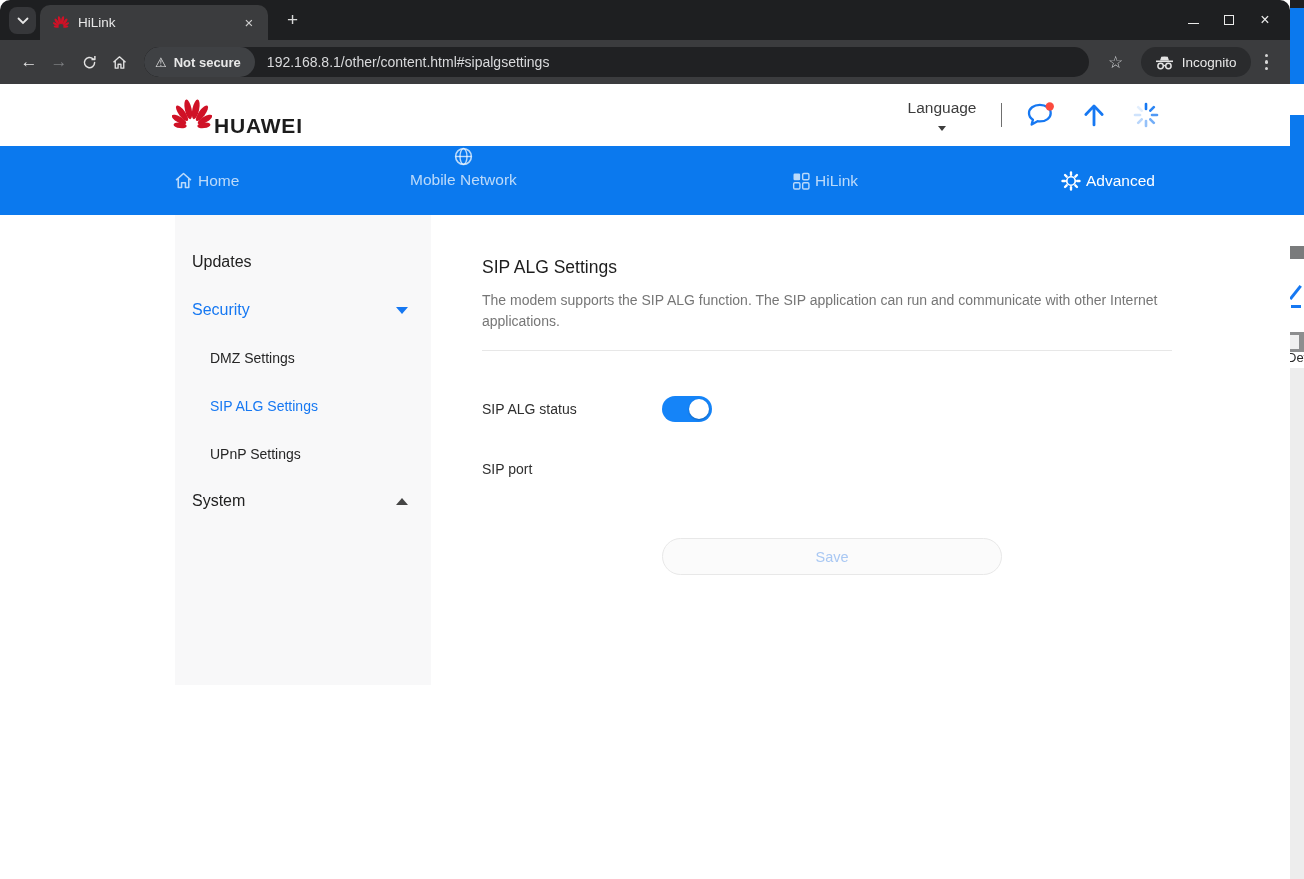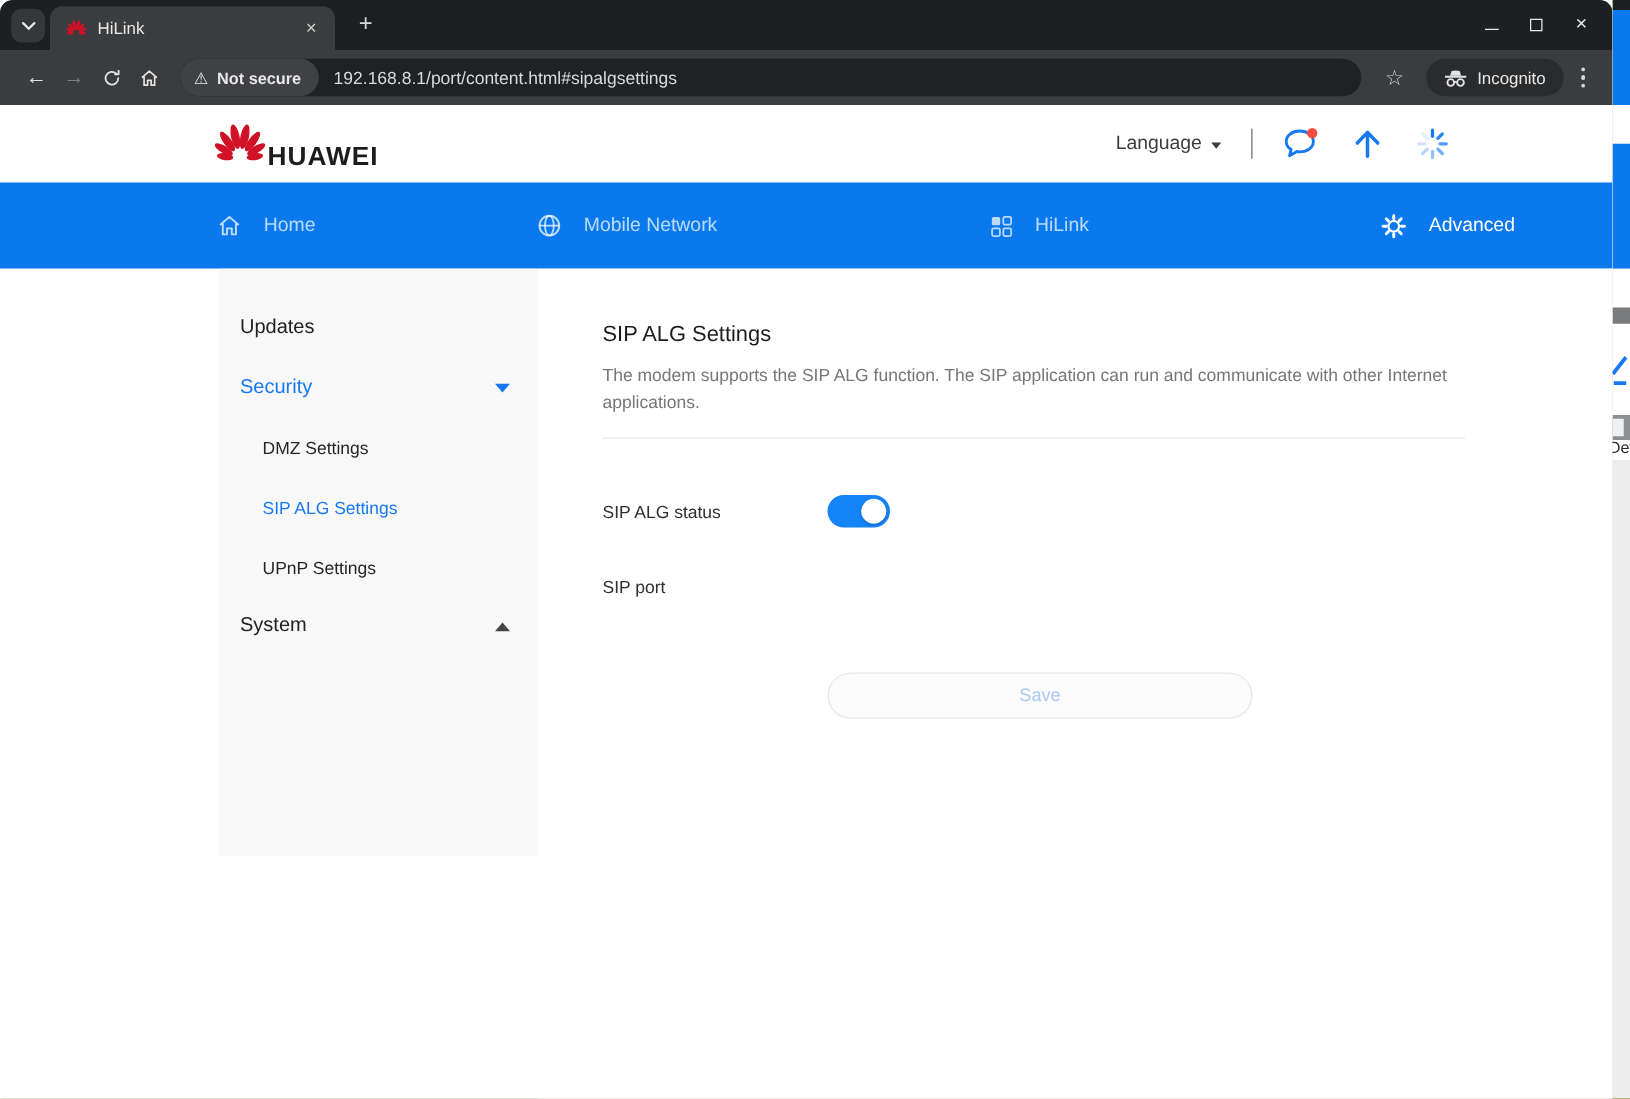--- a/index.html
+++ b/index.html
@@ -48,28 +48,28 @@
   .dots{display:flex;flex-direction:column;gap:3px;margin:0 8px;cursor:pointer;}
   .dots i{width:3.5px;height:3.5px;border-radius:50%;background:#d6d6d6;}
 
   
   .page{position:absolute;left:0;top:84px;width:1290px;height:795px;background:#fff;overflow:hidden;}
 
   .site-header{position:relative;height:62px;background:#fff;}
   .logo{position:absolute;left:172px;top:12px;cursor:pointer;}
   .brand{position:absolute;left:214px;top:18px;font-size:21px;font-weight:700;letter-spacing:.8px;color:#1c1c1c;margin-top:12px;}
   .header-right{position:absolute;right:130px;top:0;height:62px;display:flex;align-items:center;gap:24px;}
-  .lang{display:flex;align-items:center;gap:7px;color:#3d3d3d;font-size:15.5px;cursor:pointer;}
+  .lang{display:flex;align-items:center;gap:7px;color:#3d3d3d;font-size:15.5px;cursor:pointer;flex-direction:column;}
   .caret-dn-dark{width:0;height:0;border-left:4.5px solid transparent;border-right:4.5px solid transparent;
                  border-top:5.5px solid #3d3d3d;margin-top:2px;}
   .hdr-divider{width:1.5px;height:24px;background:#6f6f6f;}
   .hdr-icon{cursor:pointer;display:flex;align-items:center;}
 
   .mainnav{position:relative;height:69px;background:#0b79ee;}
-  .nav-item{position:absolute;top:0;height:69px;display:flex;align-items:center;gap:17px;
+  .nav-item{position:absolute;top:0;height:69px;display:flex;align-items:center;gap:4px;
             color:rgba(255,255,255,.72);font-size:15.5px;cursor:pointer;}
   .nav-item.active{color:#fff;}
 
   .body{position:absolute;left:0;top:131px;width:1290px;height:664px;background:#fff;}
   .sidebar{position:absolute;left:175px;top:0;width:256px;height:470px;background:#f8f8f9;}
   .side-group{position:absolute;left:17px;font-size:16px;color:#212121;cursor:pointer;}
   .side-sub{position:absolute;left:35px;font-size:14px;color:#262626;cursor:pointer;}
   .blue{color:#1678f2 !important;}
   .caret-dn-blue{position:absolute;left:221px;width:0;height:0;border-left:6.5px solid transparent;
                  border-right:6.5px solid transparent;border-top:7px solid #1678f2;cursor:pointer;}
@@ -158,21 +158,21 @@
       <span class="tool-btn">
         <svg width="17" height="17" viewBox="0 0 24 24">
           <path d="M3.5 11.5 L12 4 L20.5 11.5 M6 10 V20 H10 V14.5 H14 V20 H18 V10" fill="none" stroke="#e2e2e2" stroke-width="1.9" stroke-linejoin="round"></path>
         </svg>
       </span>
       <div class="omnibox">
         <div class="chip">
           <span class="chip-warn">⚠</span>
           <span class="chip-text">Not secure</span>
         </div>
-        <span class="url">192.168.8.1/port/content.html#sipalgsettings</span>
+        <span class="url">192.168.8.1/other/content.html#sipalgsettings</span>
       </div>
       <span class="tool-btn star">☆</span>
       <div class="incog-pill">
         <svg width="19" height="15" viewBox="0 0 19 15">
           <path d="M5 5.6 L6.3 1.8 Q9.5 1 12.7 1.8 L14 5.6" fill="#e3e3e3"></path>
           <line x1="1" y1="6.3" x2="18" y2="6.3" stroke="#e3e3e3" stroke-width="1.6"></line>
           <circle cx="5.6" cy="11" r="2.7" fill="none" stroke="#e3e3e3" stroke-width="1.5"></circle>
           <circle cx="13.4" cy="11" r="2.7" fill="none" stroke="#e3e3e3" stroke-width="1.5"></circle>
           <path d="M8.3 11 Q9.5 10 10.7 11" fill="none" stroke="#e3e3e3" stroke-width="1.3"></path>
         </svg>
@@ -236,38 +236,38 @@
         </div>
       </div>
 
       <div class="mainnav">
         <div class="nav-item" style="left:173px;">
           <svg width="21" height="21" viewBox="0 0 24 24">
             <path d="M3.5 11.5 L12 4 L20.5 11.5 M6 10 V20 H9.8 V14.5 H14.2 V20 H18 V10" fill="none" stroke="currentColor" stroke-width="1.8" stroke-linejoin="round"></path>
           </svg>
           <span>Home</span>
         </div>
-        <div class="nav-item" style="left:429px;">
+        <div class="nav-item" style="left:410px;flex-direction:column;">
           <svg width="21" height="21" viewBox="0 0 24 24">
             <circle cx="12" cy="12" r="9" fill="none" stroke="currentColor" stroke-width="1.8"></circle>
             <ellipse cx="12" cy="12" rx="4" ry="9" fill="none" stroke="currentColor" stroke-width="1.6"></ellipse>
             <line x1="3" y1="12" x2="21" y2="12" stroke="currentColor" stroke-width="1.6"></line>
           </svg>
           <span>Mobile Network</span>
         </div>
         <div class="nav-item" style="left:791px;">
           <svg width="20" height="20" viewBox="0 0 24 24">
             <rect x="3" y="3" width="8" height="8" rx="1.5" fill="currentColor"></rect>
             <rect x="14" y="3" width="7.5" height="7.5" rx="1.5" fill="none" stroke="currentColor" stroke-width="1.7"></rect>
             <rect x="3.2" y="14" width="7.5" height="7.5" rx="1.5" fill="none" stroke="currentColor" stroke-width="1.7"></rect>
             <rect x="14" y="14" width="7.5" height="7.5" rx="1.5" fill="none" stroke="currentColor" stroke-width="1.7"></rect>
           </svg>
           <span>HiLink</span>
         </div>
-        <div class="nav-item active" style="left:1104px;">
+        <div class="nav-item active" style="left:1060px;">
           <svg width="22" height="22" viewBox="0 0 28 28">
             <circle cx="14" cy="14" r="5.4" fill="none" stroke="currentColor" stroke-width="2.2"></circle>
             <g stroke="currentColor" stroke-width="3" stroke-linecap="round">
               <line x1="14" y1="3.2" x2="14" y2="6.2"></line>
               <line x1="14" y1="21.8" x2="14" y2="24.8"></line>
               <line x1="3.2" y1="14" x2="6.2" y2="14"></line>
               <line x1="21.8" y1="14" x2="24.8" y2="14"></line>
               <line x1="6.4" y1="6.4" x2="8.5" y2="8.5"></line>
               <line x1="19.5" y1="19.5" x2="21.6" y2="21.6"></line>
               <line x1="6.4" y1="21.6" x2="8.5" y2="19.5"></line>

